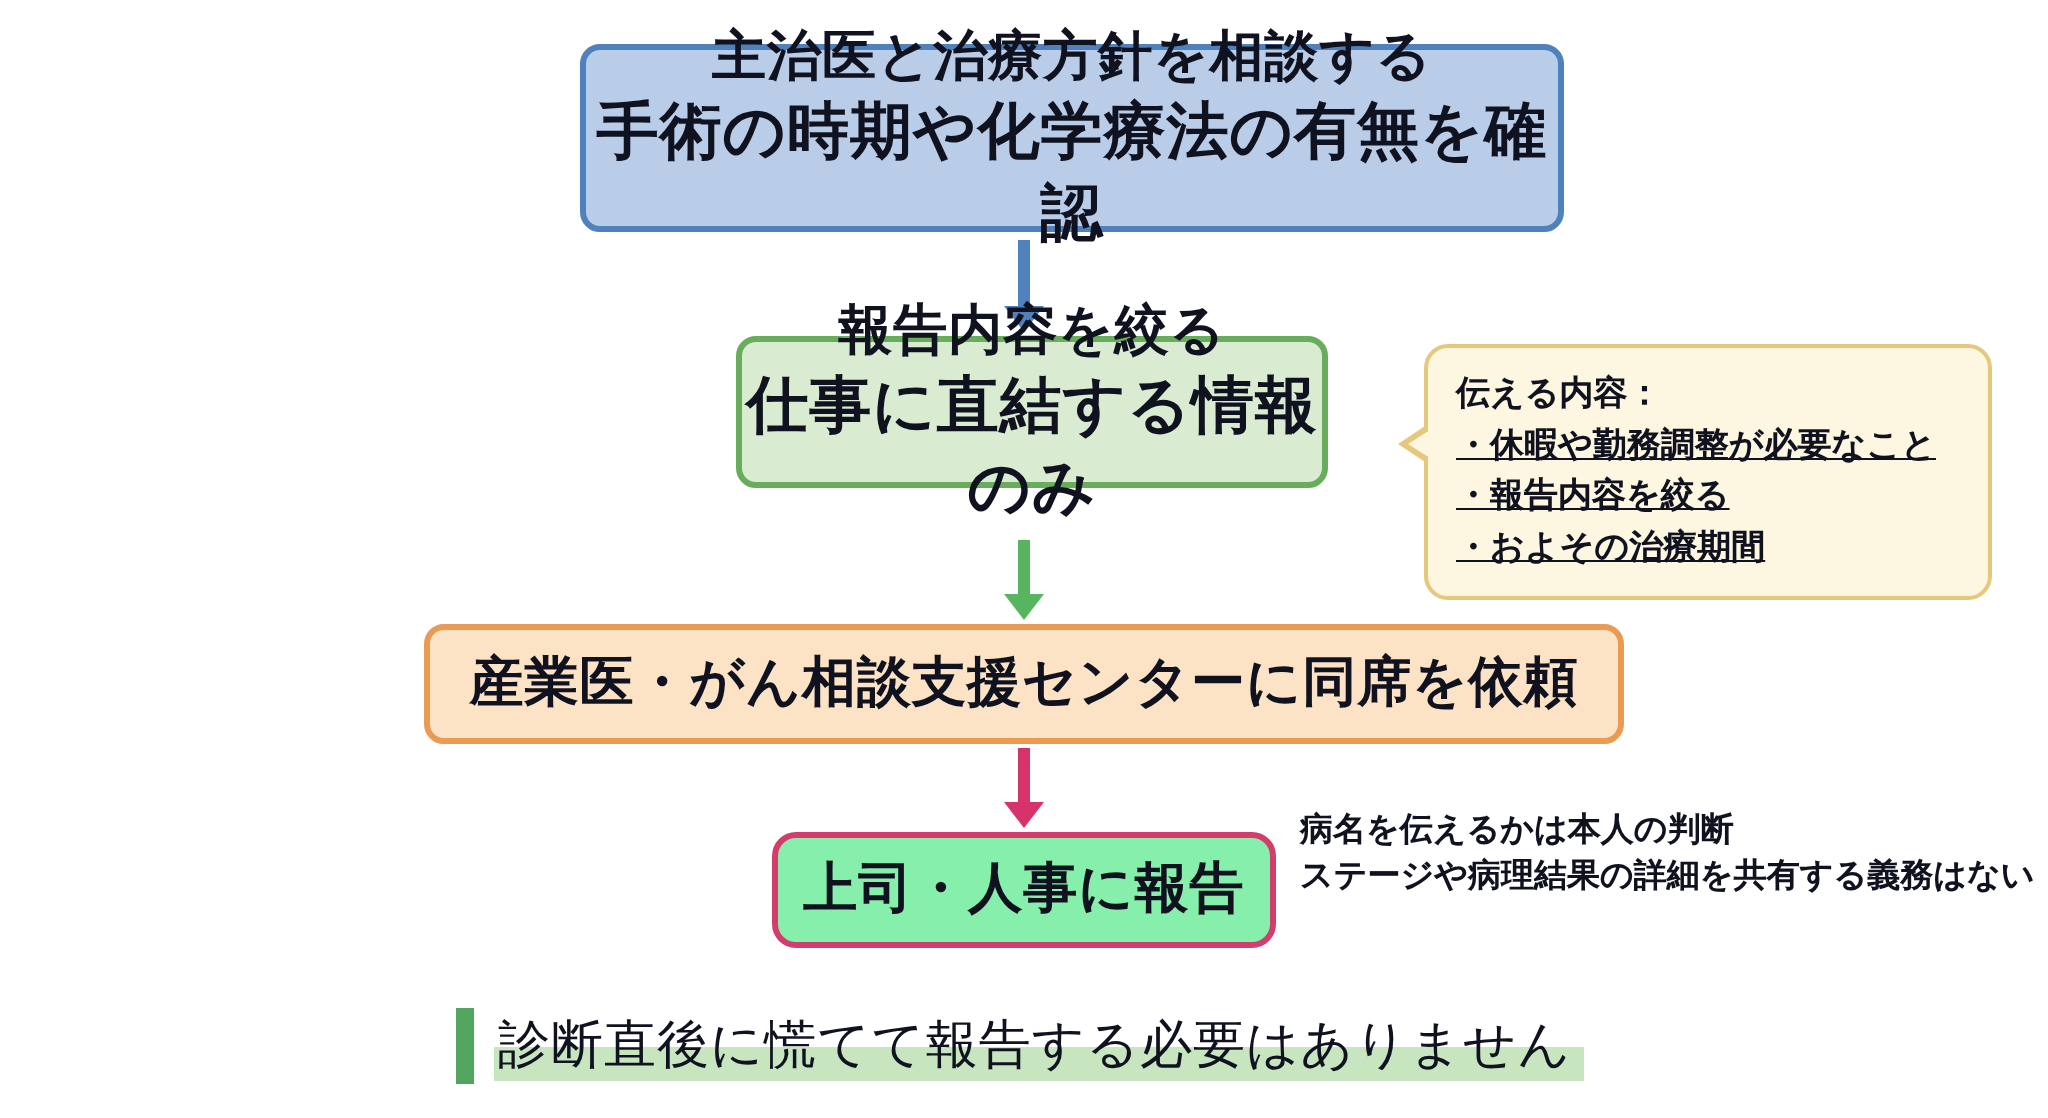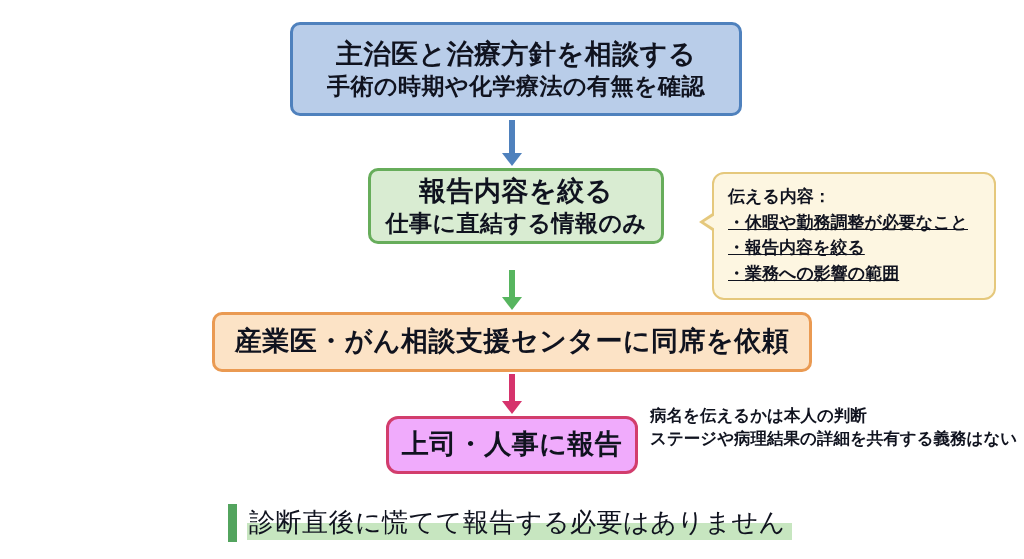--- a/index.html
+++ b/index.html
@@ -21,37 +21,37 @@
     position: absolute;
     display: flex;
     flex-direction: column;
     align-items: center;
     justify-content: center;
     text-align: center;
     border-radius: 10px;
     font-weight: 800;
   }
   .box-title { font-size: 27px; line-height: 1.3; letter-spacing: 0.5px; }
-  .box-sub   { font-size: 23px; line-height: 1.3; letter-spacing: 0.5px; }
+  .box-sub   { font-size: 31px; line-height: 1.3; letter-spacing: 0.5px; }
 
   .box1 {
-    left: 290px; top: 22px; width: 452px; height: 94px;
+    left: 290px; top: 22px; width: 492px; height: 94px;
     background: #b9cde9; border: 3px solid #4f81bd; color: #10131f;
   }
   .box2 {
     left: 368px; top: 168px; width: 296px; height: 76px;
     background: #d9ecd2; border: 3px solid #67ad5b; color: #10131f;
   }
   .box3 {
     left: 212px; top: 312px; width: 600px; height: 60px;
     background: #fce3c6; border: 3px solid #ea9a52; color: #10131f; justify-content: center;
   }
   .box4 {
     left: 386px; top: 416px; width: 252px; height: 58px;
-    background: #f0abfc; border: 3.5px solid #d23d6d; color: #10131f;
+    background: #86efac; border: 3.5px solid #d23d6d; color: #10131f;
     border-radius: 12px;
   }
 
   
   .arrow {
     position: absolute;
     width: 22px;
     display: flex;
     flex-direction: column;
     align-items: center;
@@ -157,21 +157,21 @@
 
   <div class="box box2">
     <div class="box-title">報告内容を絞る</div>
     <div class="box-sub">仕事に直結する情報のみ</div>
   </div>
 
   <div class="callout">
     <div class="callout-title">伝える内容：</div>
     <div class="callout-item">・休暇や勤務調整が必要なこと</div>
     <div class="callout-item">・報告内容を絞る</div>
-    <div class="callout-item">・業務への影響の範囲</div>
+    <div class="callout-item">・およその治療期間</div>
   </div>
 
   <div class="arrow arrow2">
     <div class="shaft"></div>
     <div class="head"></div>
   </div>
 
   <div class="box box3">
     <div class="box-title">産業医・がん相談支援センターに同席を依頼</div>
   </div>

